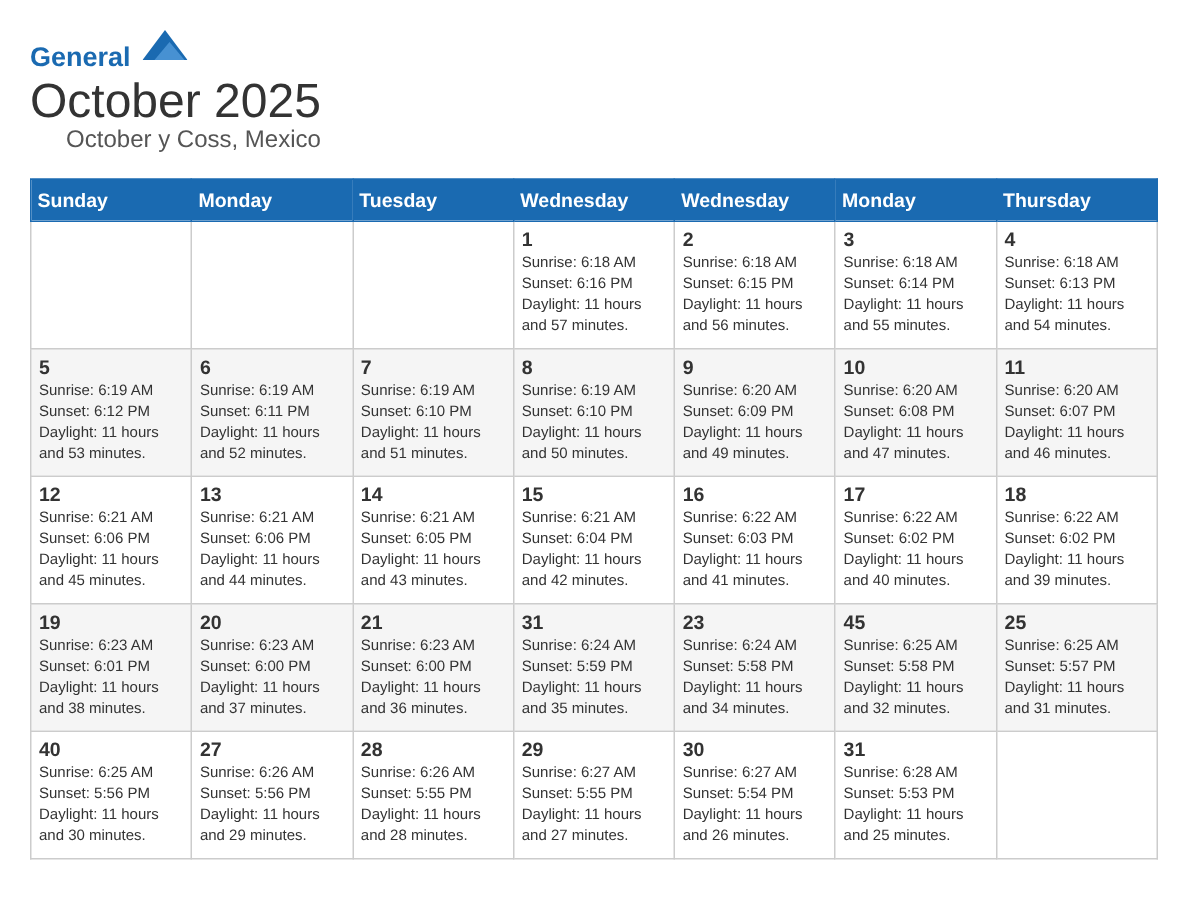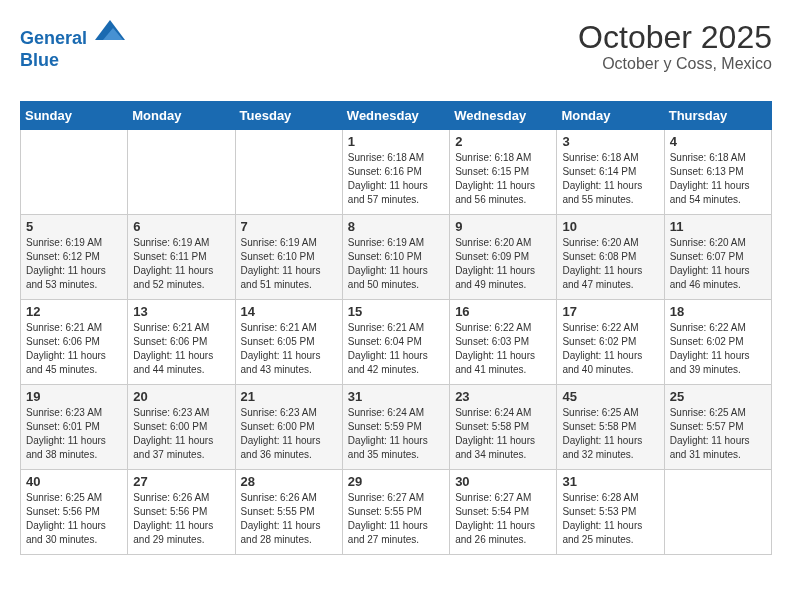--- a/index.html
+++ b/index.html
@@ -7,21 +7,22 @@
       font-family: Arial, sans-serif;
       background: #fff;
       width: 792px;
       min-height: 612px;
       padding: 20px;
     }
     .header {
       display: flex;
       justify-content: space-between;
       align-items: flex-start;
-      margin-bottom: 28px;
+      margin-bottom: 16px;
+      flex-direction: column;
     }
     .logo {
       display: flex;
       align-items: center;
     }
     .logo-text {
       font-size: 18px;
       font-weight: bold;
       color: #333;
       line-height: 1.2;
@@ -96,21 +97,20 @@
 <div class="header">
   <div class="logo">
     <div>
       <div class="logo-text">
         <span>General</span>
         <svg class="logo-icon" viewBox="0 0 30 20" xmlns="http://www.w3.org/2000/svg">
           <polygon points="0,20 15,0 30,20" fill="#1a6ab1"></polygon>
           <polygon points="8,20 18,8 28,20" fill="#5ba3e0" opacity="0.7"></polygon>
         </svg>
       </div>
-      <div class="logo-text"><span>Blue</span></div>
     </div>
   </div>
   <div class="title-area">
     <div class="month-title">October 2025</div>
     <div class="location-title">October y Coss, Mexico</div>
   </div>
 </div>
 
 <table class="calendar">
   <thead>

